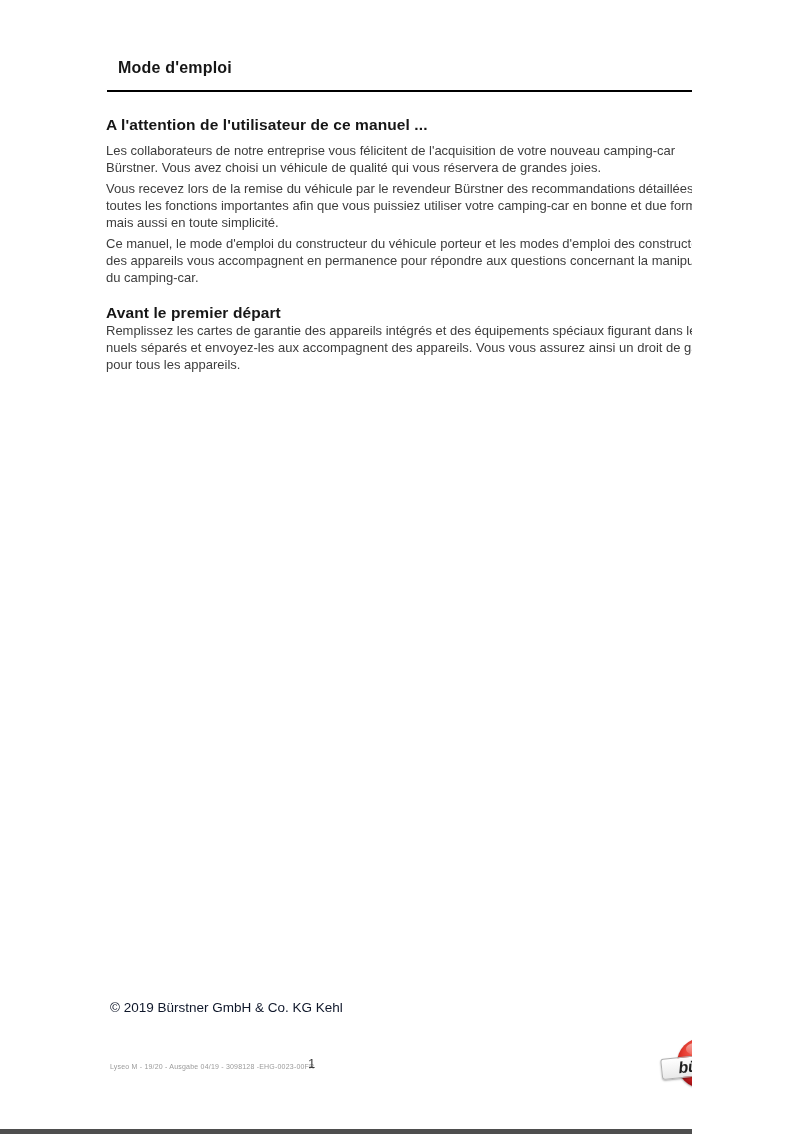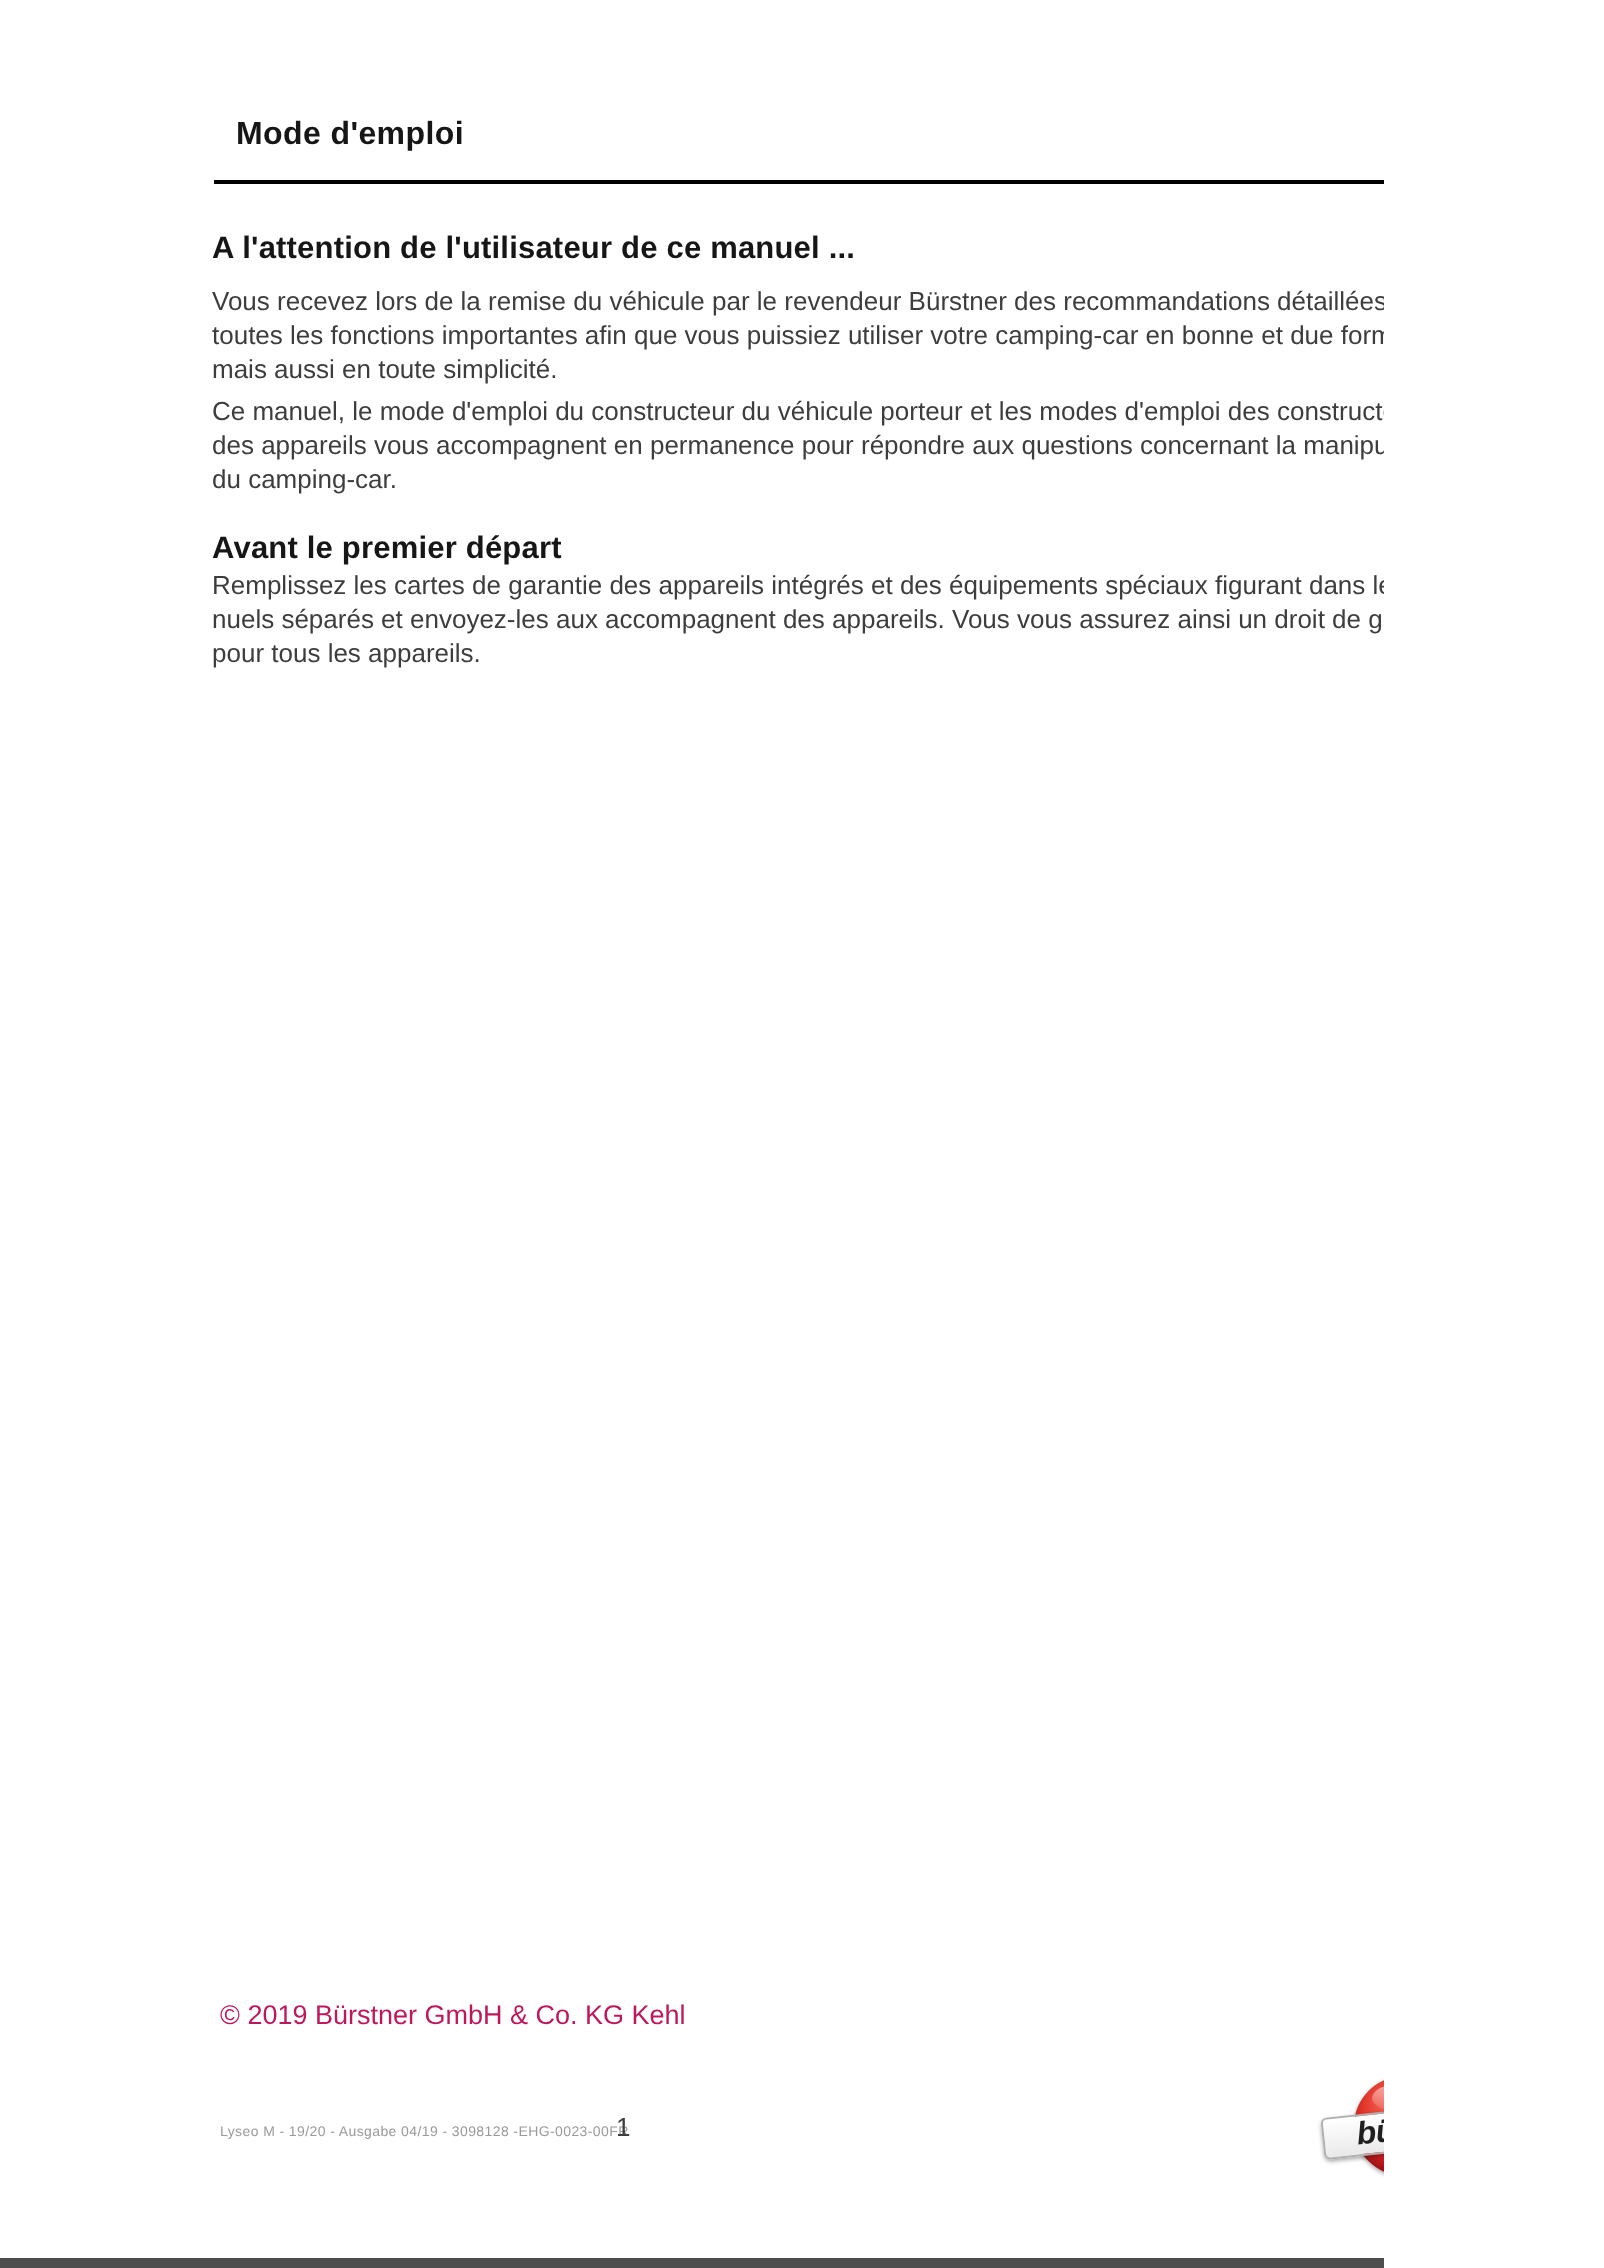--- a/index.html
+++ b/index.html
@@ -56,21 +56,21 @@
     margin: 0 0 4px 0;
     white-space: pre;
   }
 
   
   .copyright {
     position: absolute;
     left: 110px;
     top: 1000px;
     font-size: 13.5px;
-    color: #be185d;
+    color: #0f172a;
   }
 
   
   .doc-ref {
     position: absolute;
     left: 110px;
     top: 1063px;
     font-size: 7px;
     color: #9a9a9a;
     letter-spacing: 0.2px;
@@ -148,20 +148,22 @@
 </head>
 <body>
 
 <div class="page">
 
   <div class="header-title">Mode d'emploi</div>
   <div class="header-rule"></div>
 
   <div class="content">
     <div class="section-heading">A l'attention de l'utilisateur de ce manuel ...</div>
+    <p class="body-par">Les collaborateurs de notre entreprise vous félicitent de l'acquisition de votre nouveau camping-car
+Bürstner. Vous avez choisi un véhicule de qualité qui vous réservera de grandes joies.</p>
     <p class="body-par">Vous recevez lors de la remise du véhicule par le revendeur Bürstner des recommandations détaillées sur
 toutes les fonctions importantes afin que vous puissiez utiliser votre camping-car en bonne et due forme
 mais aussi en toute simplicité.</p>
     <p class="body-par">Ce manuel, le mode d'emploi du constructeur du véhicule porteur et les modes d'emploi des constructeurs
 des appareils vous accompagnent en permanence pour répondre aux questions concernant la manipulation
 du camping-car.</p>
 
     <div class="section-heading second">Avant le premier départ</div>
     <p class="body-par">Remplissez les cartes de garantie des appareils intégrés et des équipements spéciaux figurant dans les ma-
 nuels séparés et envoyez-les aux accompagnent des appareils. Vous vous assurez ainsi un droit de garantie

